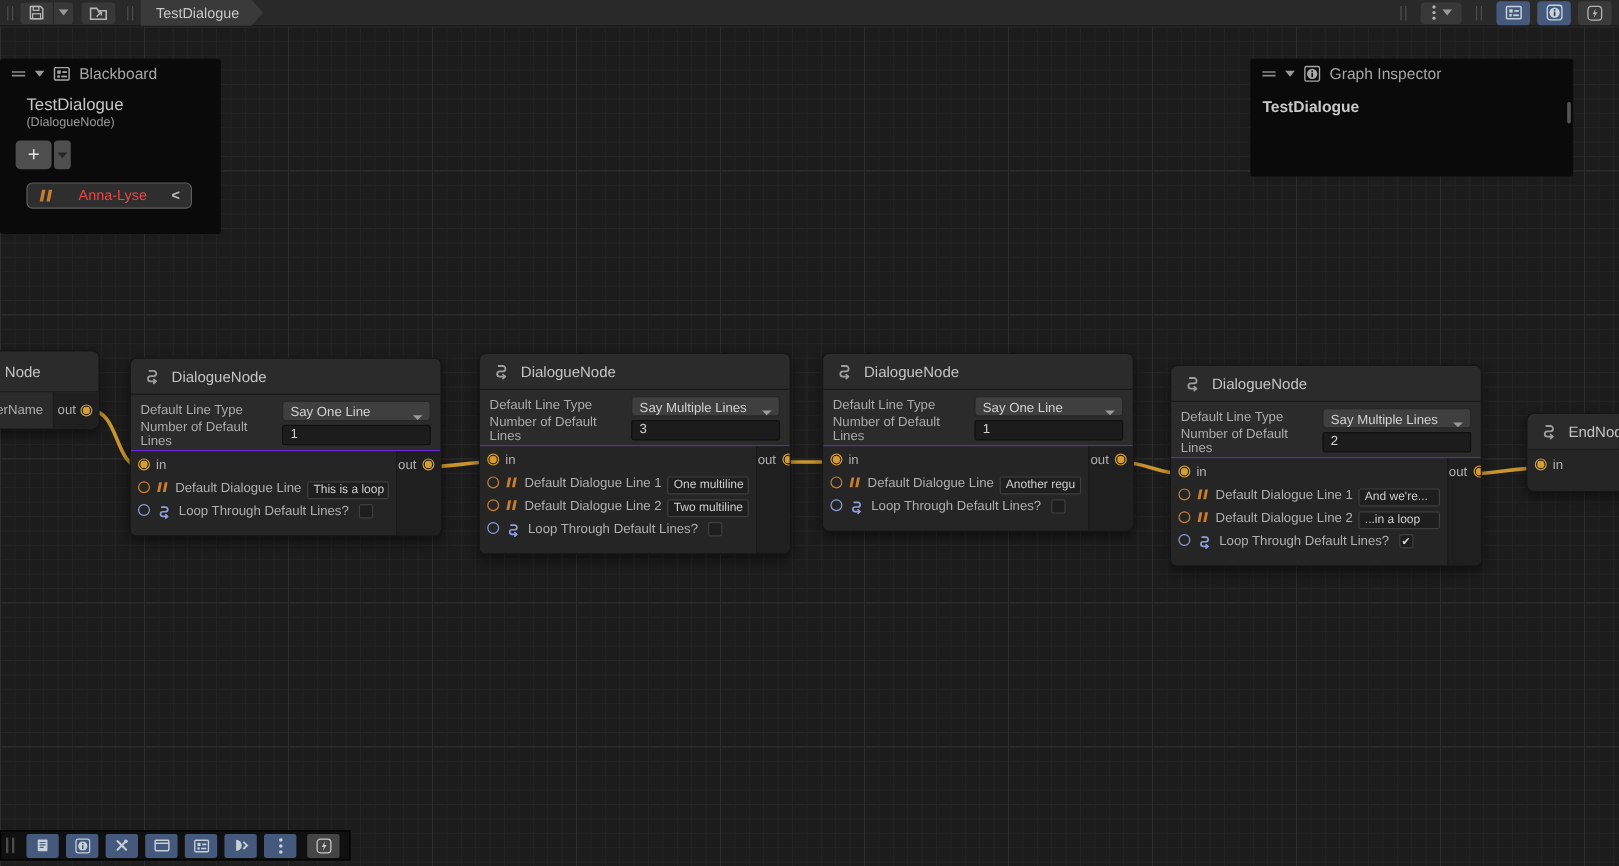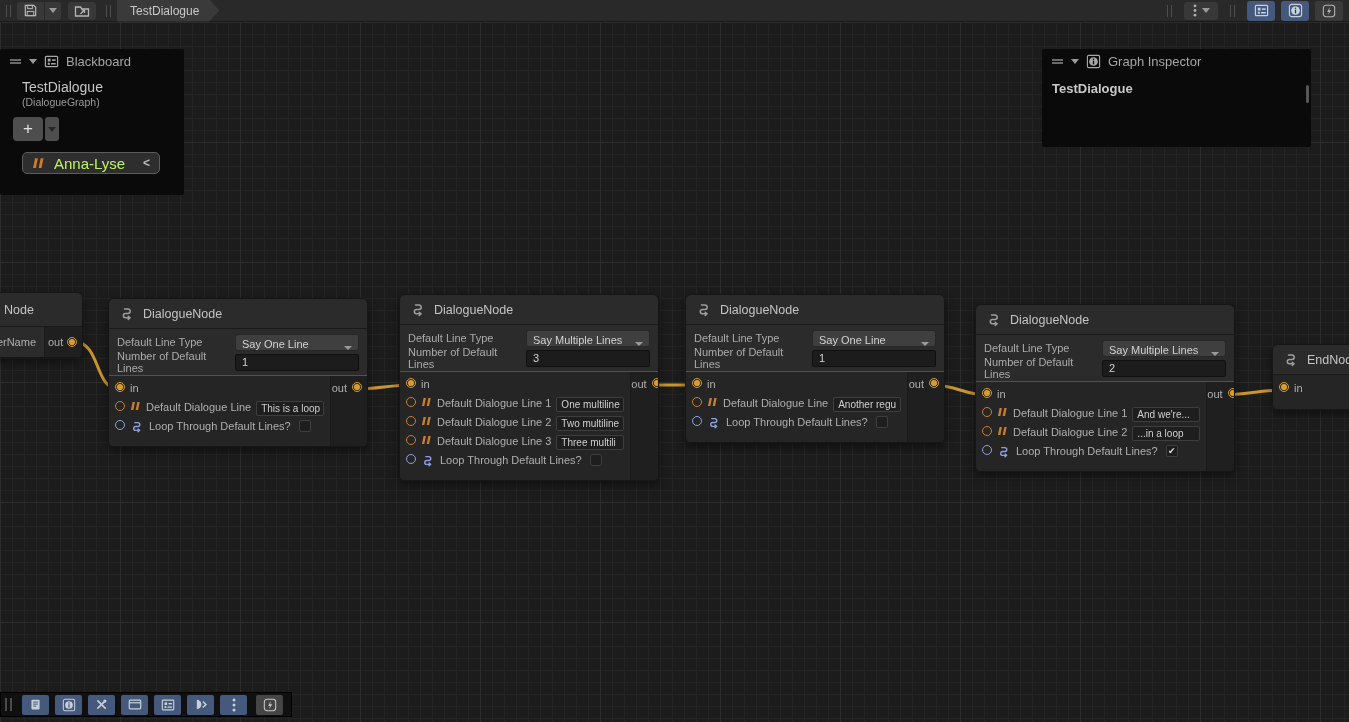--- a/index.html
+++ b/index.html
@@ -53,21 +53,21 @@
   .bb-type { margin:1px 0 0 22px; font-size:10.5px; color:#9b9b9b; }
   .bb-addrow { margin:9px 0 0 13px; display:flex; gap:2px; }
   .add-btn { width:30px; height:24px; background:#4e4e4e; border-radius:4px; color:#e2e2e2;
     font-size:17px; display:flex; align-items:center; justify-content:center; }
   .add-caret { width:14px; height:24px; background:#4e4e4e; border-radius:3px;
     display:flex; align-items:center; justify-content:center; }
   .add-caret .tri { border-top-color:#262626; }
   .bb-pill { margin:11px 0 0 22px; width:138px; height:22px; background:#2e2e2e;
     border:1px solid #5c5c5c; border-radius:5px; display:flex; align-items:center;
     padding:0 9px; gap:9px; }
-  .bb-pill .pname { flex:1; text-align:left; font-size:15px; color:#bef264; }
+  .bb-pill .pname { flex:1; text-align:center; font-size:12px; color:#ef4444; }
   .bb-pill .chev { font-size:12px; font-weight:700; color:#bbb; }
   .inspector { left:1042px; top:27px; width:269px; height:98px; }
   .insp-name { margin:8px 0 0 10px; font-size:13px; font-weight:700; color:#c9c9c9; }
   .scroll-thumb { position:absolute; right:2px; top:36px; width:3px; height:18px;
     background:#565656; border-radius:2px; }
 
   
   .node { position:absolute; background:#2b2b2b; border:1px solid #161616; border-radius:6px;
     z-index:2; box-shadow:0 4px 10px rgba(0,0,0,.45); overflow:hidden; }
   .node-title { height:30px; display:flex; align-items:center; gap:8px; padding:0 10px;
@@ -349,31 +349,20 @@
             <span class="icn">
               <svg width="11" height="10" viewBox="0 0 12 11">
                   <path d="M2.8 1 h2.6 L3.6 10 H1 Z" fill="#c87e2e"></path>
                   <path d="M8 1 h2.6 L8.8 10 H6.2 Z" fill="#c87e2e"></path>
                 </svg>
             </span>
             <span class="p-label">Default Dialogue Line 2</span>
             <div class="line-field">Two multiline</div>
           </div>
           <div class="port-row">
-            <span class="dot line"></span>
-            <span class="icn">
-              <svg width="11" height="10" viewBox="0 0 12 11">
-                  <path d="M2.8 1 h2.6 L3.6 10 H1 Z" fill="#c87e2e"></path>
-                  <path d="M8 1 h2.6 L8.8 10 H6.2 Z" fill="#c87e2e"></path>
-                </svg>
-            </span>
-            <span class="p-label">Default Dialogue Line 3</span>
-            <div class="line-field">Three multili</div>
-          </div>
-          <div class="port-row">
             <span class="dot loop"></span>
             <span class="icn">
               <svg width="14" height="14" viewBox="0 0 16 16" fill="none">
                   <path d="M5.5 3 h3.5 a2.2 2.2 0 0 1 0 4.4 h-2.5 a2.2 2.2 0 0 0 0 4.4 h4.2" stroke="#8f9fe0" stroke-width="1.6" stroke-linecap="round"></path>
                   <path d="M9.2 10.2 L10.9 11.8 L9.2 13.4" stroke="#8f9fe0" stroke-width="1.6" fill="none" stroke-linecap="round"></path>
                 </svg>
             </span>
             <span class="p-label">Loop Through Default Lines?</span>
             <span class="checkbox"></span>
           </div>
@@ -551,21 +540,21 @@
               <rect x="1.5" y="2.5" width="13" height="11" rx="1" fill="none" stroke="#a8a8a8" stroke-width="1.3"></rect>
               <rect x="4" y="5" width="3" height="3" fill="#a8a8a8"></rect>
               <rect x="4" y="9.3" width="2.2" height="2.2" fill="#a8a8a8"></rect>
               <rect x="8.5" y="5.7" width="4" height="1.6" fill="#a8a8a8"></rect>
               <rect x="7.5" y="9.6" width="5" height="1.6" fill="#a8a8a8"></rect>
             </svg>
         </span>
         <span class="label">Blackboard</span>
       </div>
       <div class="bb-name">TestDialogue</div>
-      <div class="bb-type">(DialogueGraph)</div>
+      <div class="bb-type">(DialogueNode)</div>
       <div class="bb-addrow">
         <div class="add-btn">+</div>
         <div class="add-caret">
           <span class="tri"></span>
         </div>
       </div>
       <div class="bb-pill">
         <span class="icn">
           <svg width="13" height="12" viewBox="0 0 12 11">
               <path d="M2.8 1 h2.6 L3.6 10 H1 Z" fill="#c87e2e"></path>

